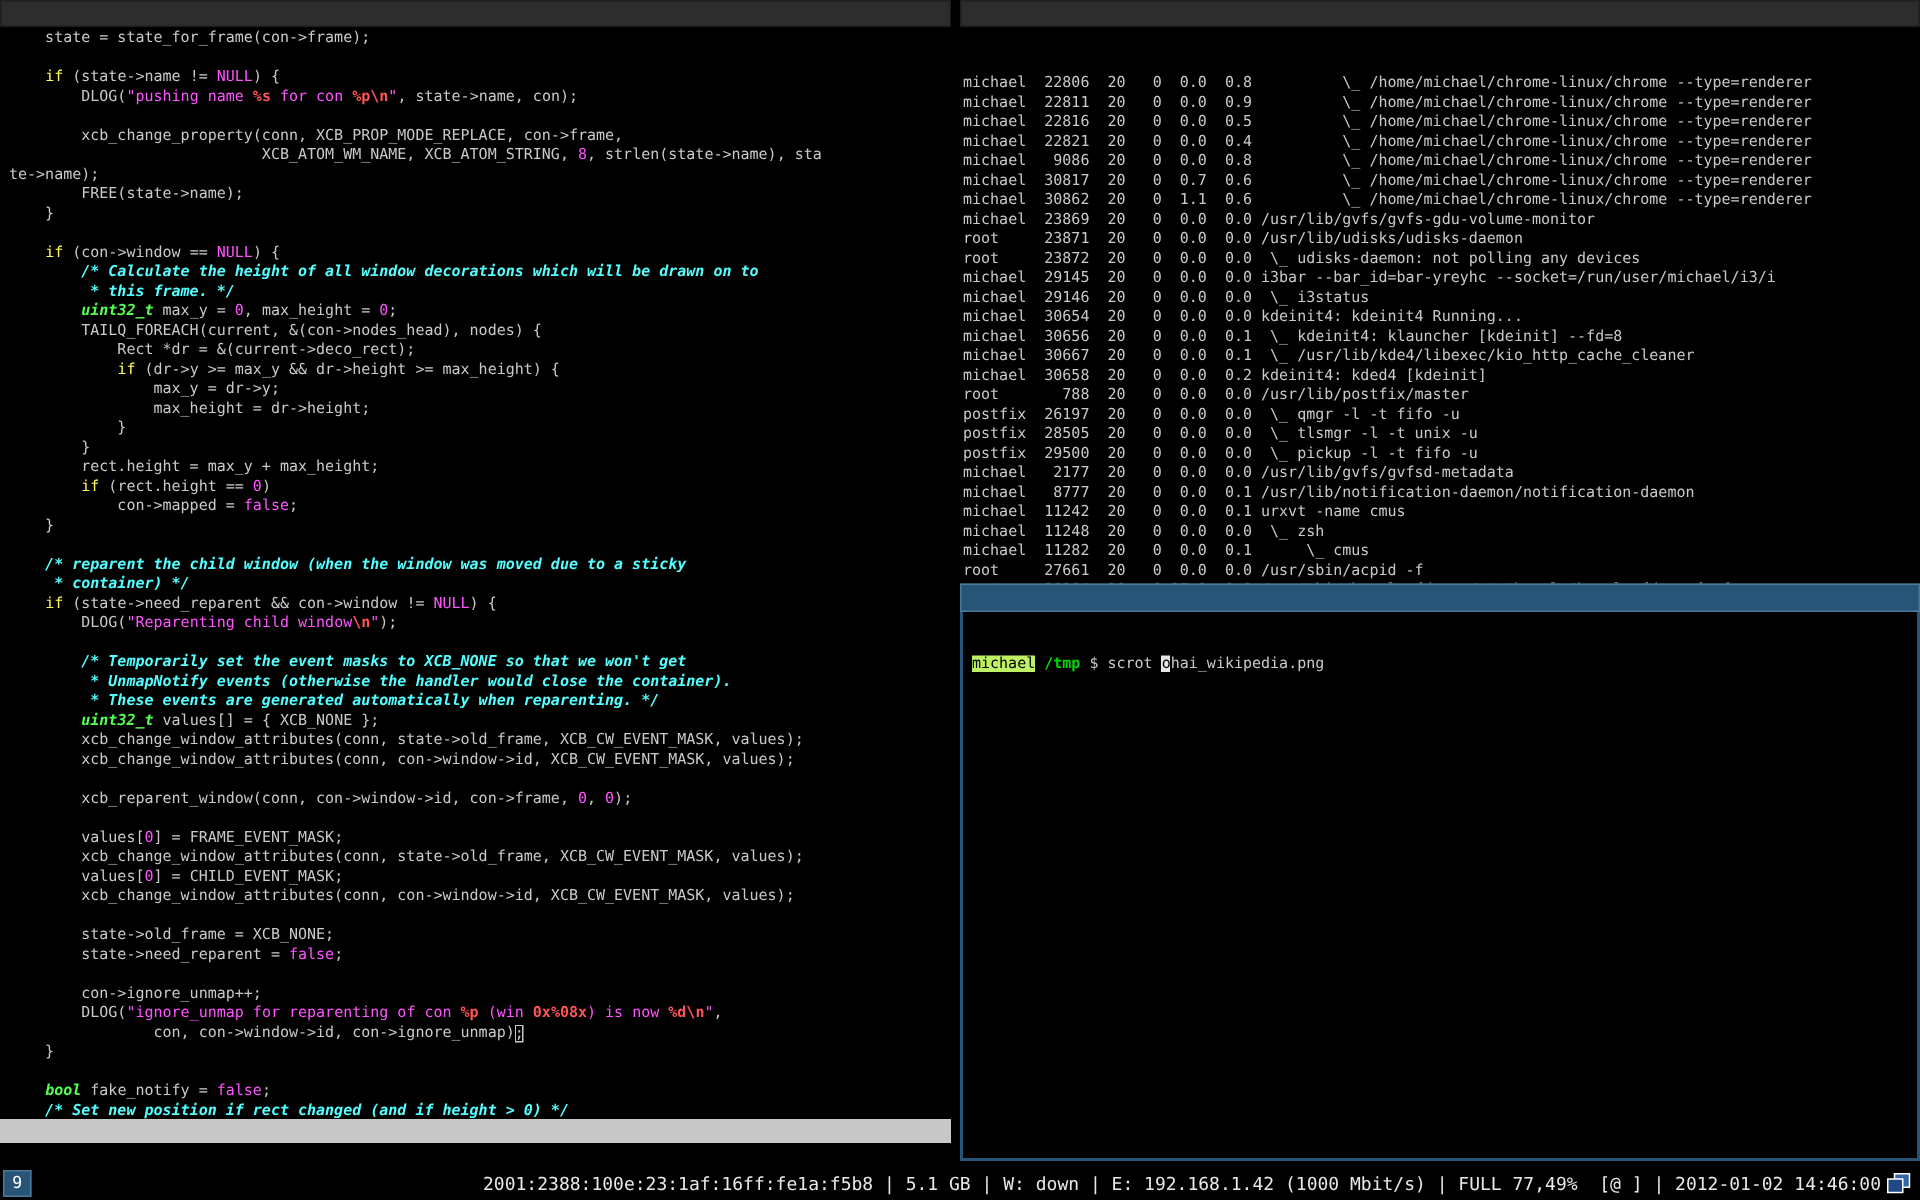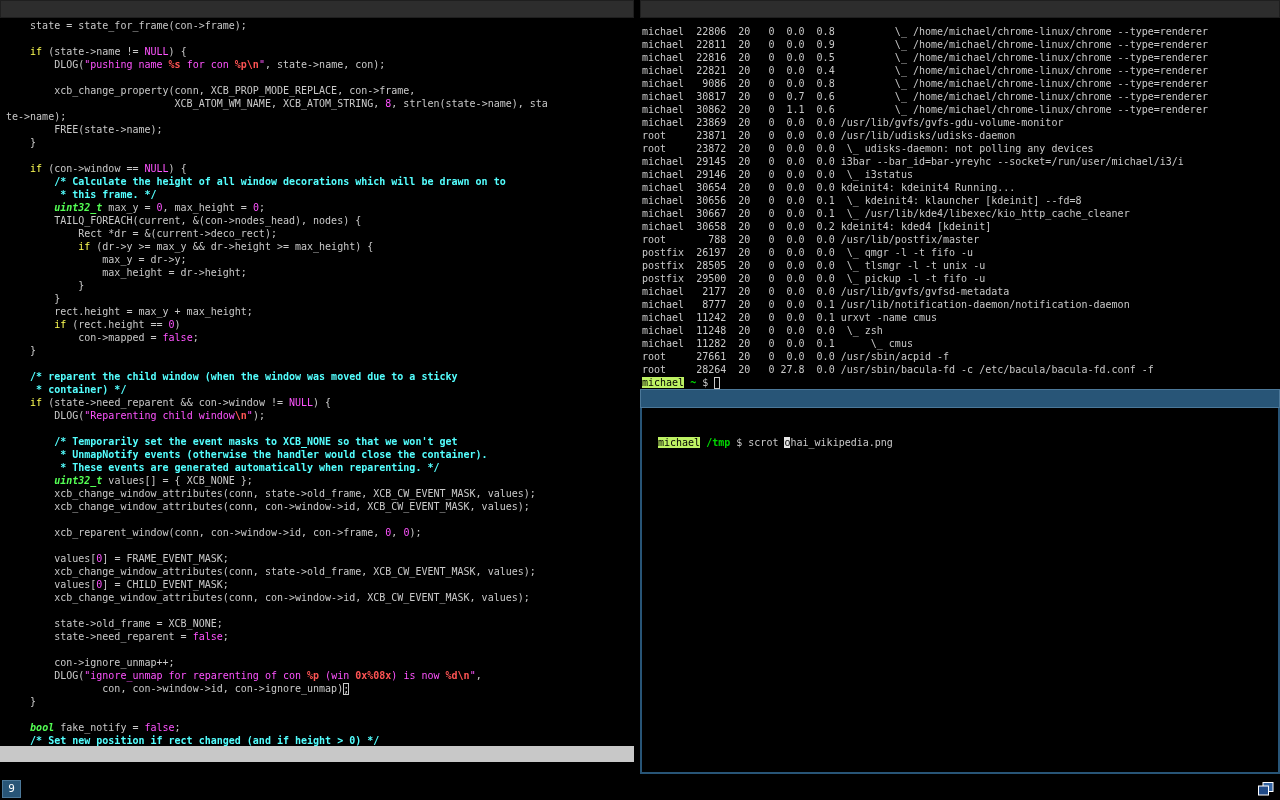--- a/index.html
+++ b/index.html
@@ -19,21 +19,21 @@
   .term {
     position:absolute; left:0; right:0;
     font-size:10px; line-height:13px; white-space:pre; color:#c9c9c9;
   }
   .row { height:13px; white-space:pre; }
 
   
   .p { color:#c9c9c9; }
   .k { color:#ffff54; font-weight:normal; }
   .t { color:#54ff54; font-weight:bold;font-style:italic; }
-  .c { color:#54ffff; font-weight:bold; }
+  .c { color:#54ffff; font-weight:bold;font-style:italic; }
   .m { color:#ff54ff; font-weight:normal; }
   .r { color:#ff5454; font-weight:bold; }
   .g { color:#00d700; font-weight:bold; }
   .inv { background:#bef264; color:#000; }
   .cur { background:#e6e6e6; color:#000; }
   .hcur {
     display:inline-block; min-width:6px; height:12px; vertical-align:bottom;
     box-shadow: inset 0 0 0 1px #c9c9c9;
   }
 
@@ -44,29 +44,29 @@
     position:absolute; left:0; right:0; top:746px; height:16px;
     background:#c8c8c8; color:#000; font-size:10px; line-height:16px;
     font-weight:bold; white-space:pre;
   }
   .vim-status .file  { position:absolute; left:2px; }
   .vim-status .ruler { position:absolute; left:463px; }
   .vim-status .pct   { position:absolute; right:5px; }
 
   
   #top-term { left:640px; top:0; width:640px; height:383px; }
-  #ps-output { top:18px; padding:7px 0 0 2px; }
+  #ps-output { top:32px; padding:17px 0 0 2px; }
 
   
   #bottom-term { left:640px; top:389px; width:640px; height:385px; }
   #bottom-term .titlebar { height:19px; line-height:17px; }
   #bottom-term .content {
     position:absolute; top:19px; left:0; right:0; bottom:0;
     background:#000; border:2px solid #285577; border-top:none;
-    padding:2px 0 0 16px;
+    padding:2px 0 0 6px;
     font-size:10px; line-height:13px; white-space:pre; color:#c9c9c9;
   }
 
   
   #bar { position:absolute; left:0; top:778px; width:1280px; height:22px; background:#000; }
   #bar .ws {
     position:absolute; left:2px; top:2px; width:19px; height:18px;
     background:#285577; border:1px solid #4c7899; color:#fff;
     font-size:11px; line-height:16px; text-align:center;
   }
@@ -102,17 +102,18 @@
   <div class="titlebar focused">
     
   </div>
   <div class="content">
     <div class="row" id="bottom-prompt"><span class="inv">michael</span><span class="g"> /tmp</span><span class="p"> $ scrot </span><span class="cur">o</span><span class="p">hai_wikipedia.png</span></div>
   </div>
 </section>
 
 <footer id="bar">
   <div class="ws">9</div>
+  <div class="status">2001:2388:100e:23:1af:16ff:fe1a:f5b8 | 5.1 GB | W: down | E: 192.168.1.42 (1000 Mbit/s) | FULL 77,49%  [@ ] | 2012-01-02 14:46:00</div>
   <svg class="tray" viewBox="0 0 16 14">
     <rect x="5" y="0.5" width="10" height="9" fill="#3465a4" stroke="#ffffff" stroke-width="1"></rect>
     <rect x="0.5" y="4" width="10" height="9" fill="#204a87" stroke="#ffffff" stroke-width="1"></rect>
   </svg>
 </footer>
 
 </body></html>

